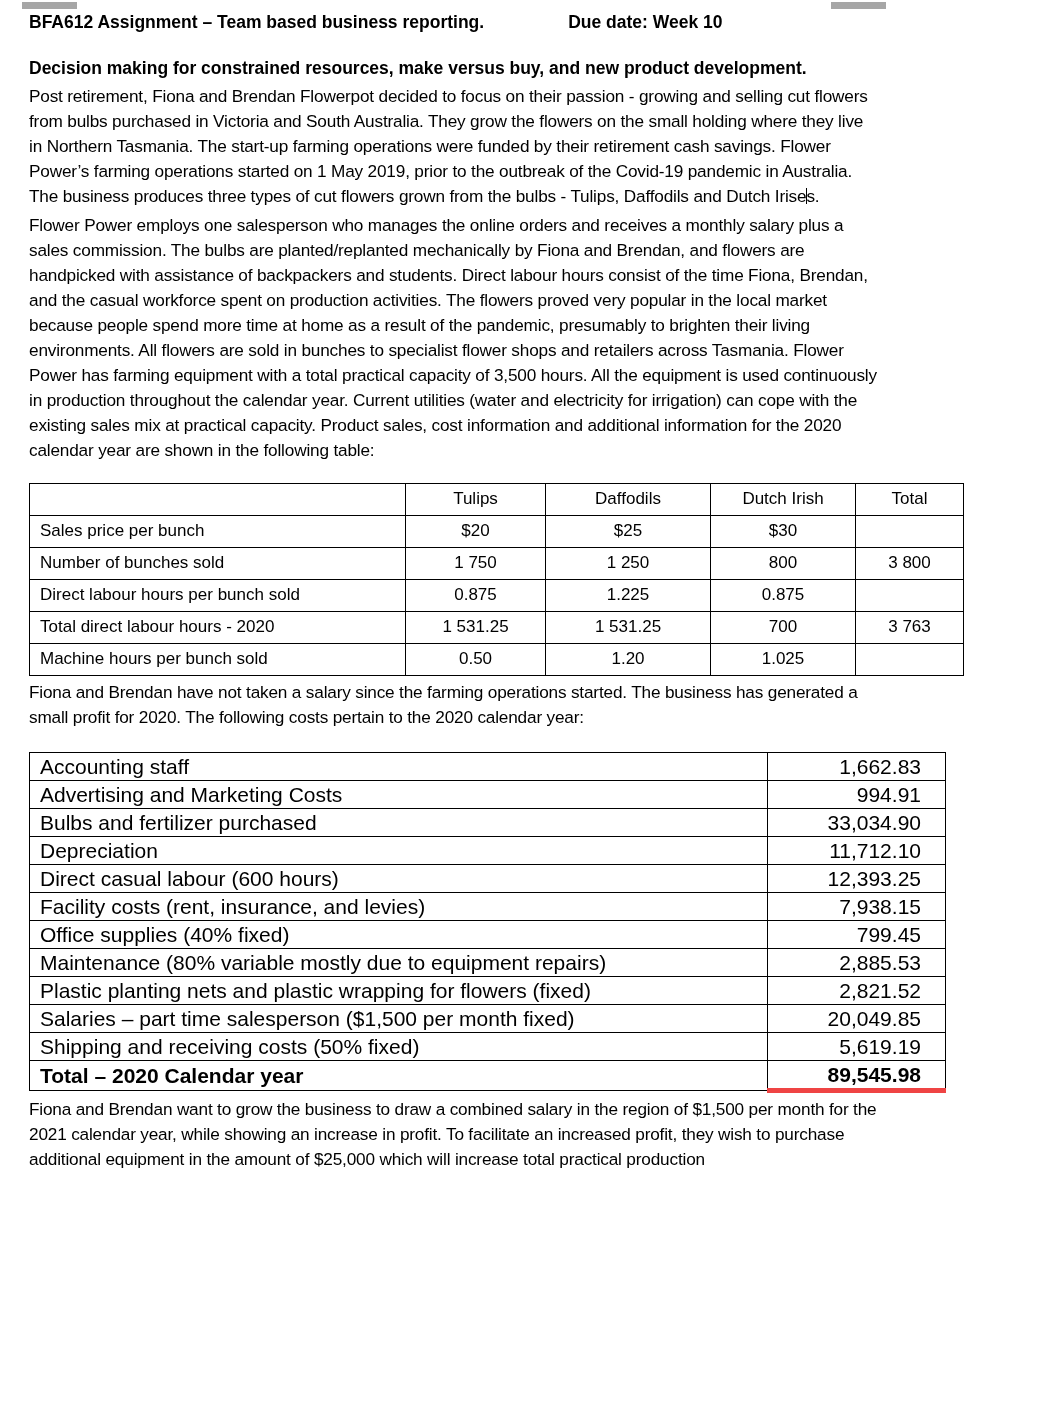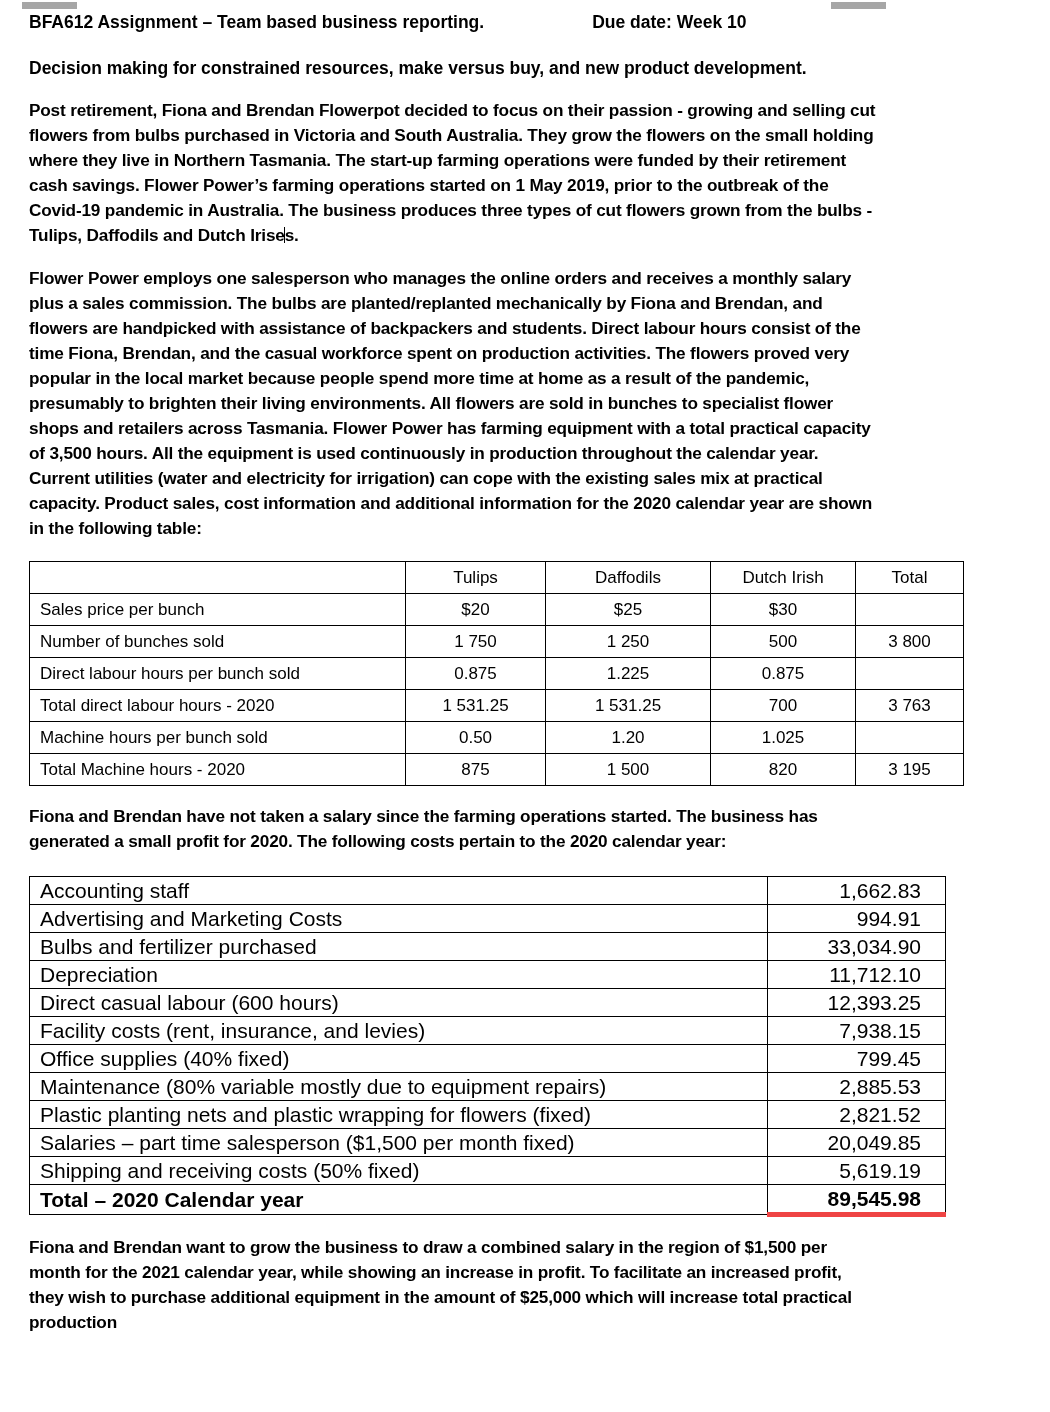--- a/index.html
+++ b/index.html
@@ -37,38 +37,37 @@
   .doc-header {
     display: flex;
     align-items: baseline;
     font-weight: bold;
     font-size: 17.5px;
     padding-top: 12px;
     line-height: 1.25;
   }
   .doc-header .title-main { white-space: nowrap; }
   .doc-header .due-date {
-    margin-left: 108px;
+    margin-left: 84px;
     white-space: nowrap;
   }
 
   .subtitle {
     font-weight: bold;
     font-size: 17.5px;
     margin-top: 24px;
     line-height: 1.25;
   }
 
   p.body-text {
     font-size: 17.2px;
     line-height: 1.455;
-    margin: 18px 0 0 0;
+    margin: 4px 0 0 0;
     text-align: left;
     letter-spacing: -0.01em;
-    font-weight: bold;
   }
 
   .caret {
     display: inline-block;
     width: 1px;
     height: 0.95em;
     background: #000;
     vertical-align: -0.14em;
     margin: 0 -0.5px;
   }
@@ -165,21 +164,21 @@
         <td class="c-label">Sales price per bunch</td>
         <td class="c-num">$20</td>
         <td class="c-num">$25</td>
         <td class="c-num">$30</td>
         <td class="c-num"></td>
       </tr>
       <tr>
         <td class="c-label">Number of bunches sold</td>
         <td class="c-num">1 750</td>
         <td class="c-num">1 250</td>
-        <td class="c-num">500</td>
+        <td class="c-num">800</td>
         <td class="c-num">3 800</td>
       </tr>
       <tr>
         <td class="c-label">Direct labour hours per bunch sold</td>
         <td class="c-num">0.875</td>
         <td class="c-num">1.225</td>
         <td class="c-num">0.875</td>
         <td class="c-num"></td>
       </tr>
       <tr>
@@ -188,27 +187,20 @@
         <td class="c-num">1 531.25</td>
         <td class="c-num">700</td>
         <td class="c-num">3 763</td>
       </tr>
       <tr>
         <td class="c-label">Machine hours per bunch sold</td>
         <td class="c-num">0.50</td>
         <td class="c-num">1.20</td>
         <td class="c-num">1.025</td>
         <td class="c-num"></td>
-      </tr>
-      <tr>
-        <td class="c-label">Total Machine hours - 2020</td>
-        <td class="c-num">875</td>
-        <td class="c-num">1 500</td>
-        <td class="c-num">820</td>
-        <td class="c-num">3 195</td>
       </tr>
     </tbody>
   </table>
 
   <p class="body-text">Fiona and Brendan have not taken a salary since the farming operations started. The business has generated a small profit for 2020. The following costs pertain to the 2020 calendar year:</p>
 
   <table class="t2">
     <colgroup>
         <col class="lab">
         <col class="amt">

